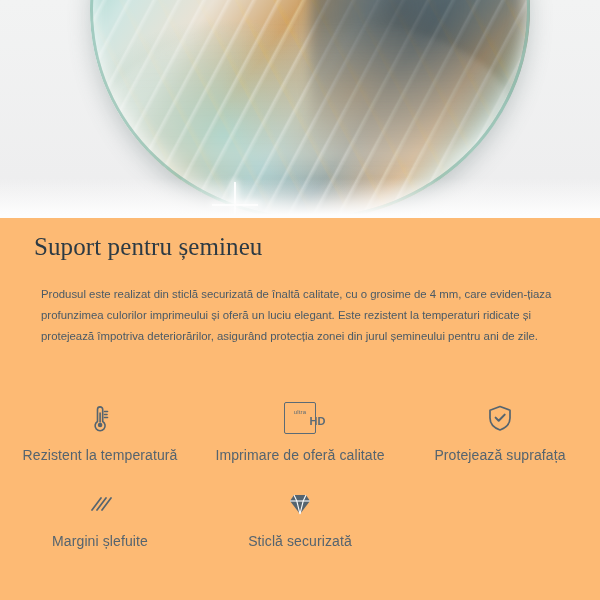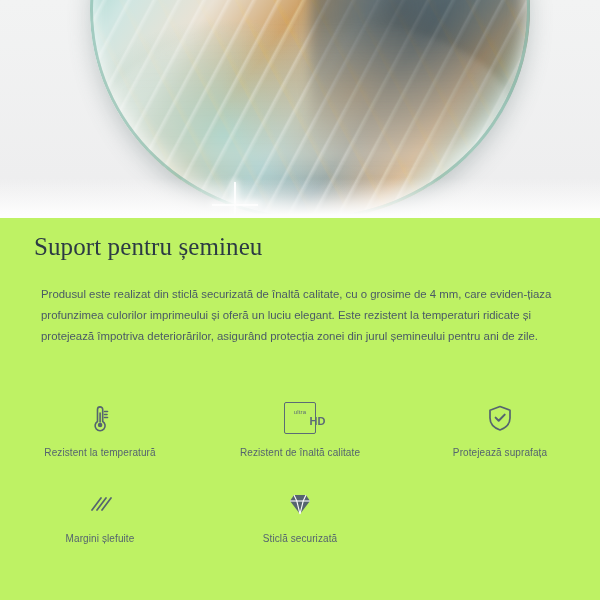--- a/index.html
+++ b/index.html
@@ -10,21 +10,21 @@
     width: 600px;
     height: 600px;
     background: #ffffff;
     font-family: "Liberation Sans", sans-serif;
     overflow: hidden;
   }
   .page {
     position: relative;
     width: 600px;
     height: 600px;
-    background: #bef264;
+    background: #fdba74;
     overflow: hidden;
   }
 
   
   .hero {
     position: absolute;
     top: 0;
     left: 0;
     width: 600px;
     height: 218px;
@@ -184,21 +184,21 @@
     justify-content: flex-start;
   }
   .feature .ico {
     height: 40px;
     display: flex;
     align-items: center;
     justify-content: center;
   }
   .feature .cap {
     margin-top: 9px;
-    font-size: 10px;
+    font-size: 14px;
     color: #55646f;
     text-align: center;
     letter-spacing: 0.1px;
   }
   .ultrahd {
     width: 30px;
     height: 30px;
     border: 1.6px solid #5b6b76;
     border-radius: 2px;
     display: flex;
@@ -251,21 +251,21 @@
       <div class="cap">Rezistent la temperatură</div>
     </div>
 
     <div class="feature">
       <div class="ico">
         <div class="ultrahd">
           <span class="u1">ultra</span>
           <span class="u2">HD</span>
         </div>
       </div>
-      <div class="cap">Rezistent de înaltă calitate</div>
+      <div class="cap">Imprimare de oferă calitate</div>
     </div>
 
     <div class="feature">
       <div class="ico">
         <svg width="34" height="34" viewBox="0 0 34 34">
           <path d="M17 5.5 L27 9.2 V17 c0 6.4 -4.5 10 -10 12 -5.5 -2 -10 -5.6 -10 -12 V9.2 Z" fill="none" stroke="#55646f" stroke-width="1.7" stroke-linejoin="round"></path>
           <path d="M12.6 16.6 l3.1 3.2 6.0 -6.2" fill="none" stroke="#55646f" stroke-width="2" stroke-linecap="round" stroke-linejoin="round"></path>
         </svg>
       </div>
       <div class="cap">Protejează suprafața</div>

